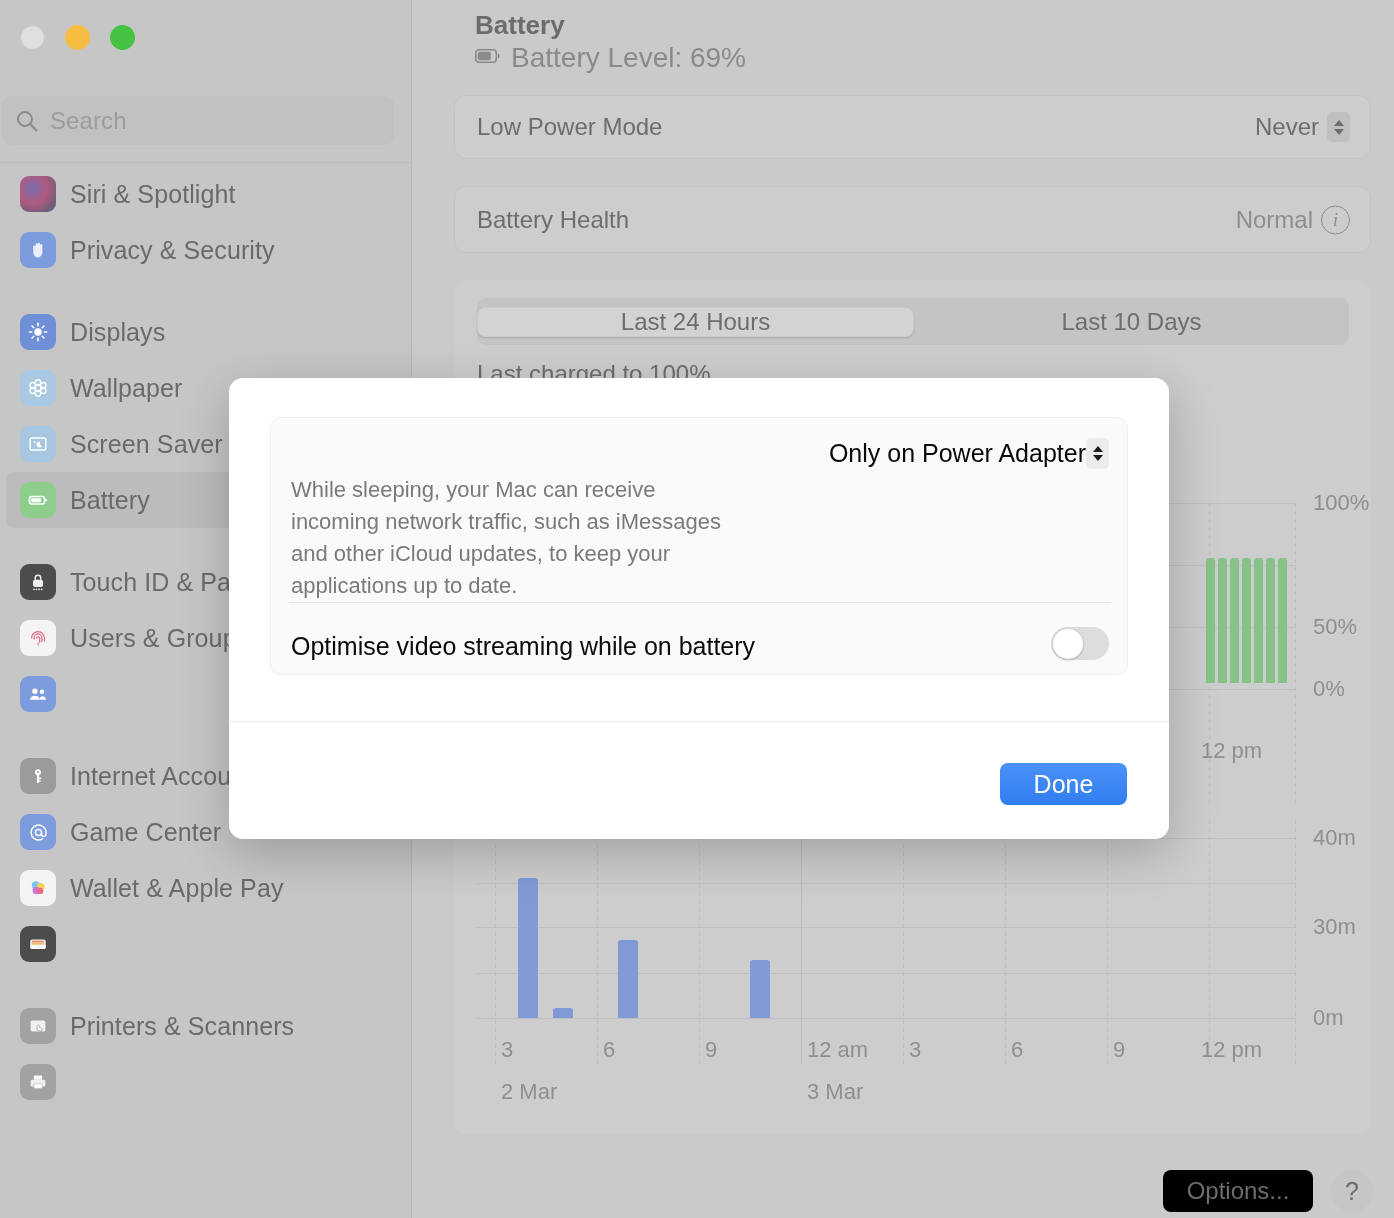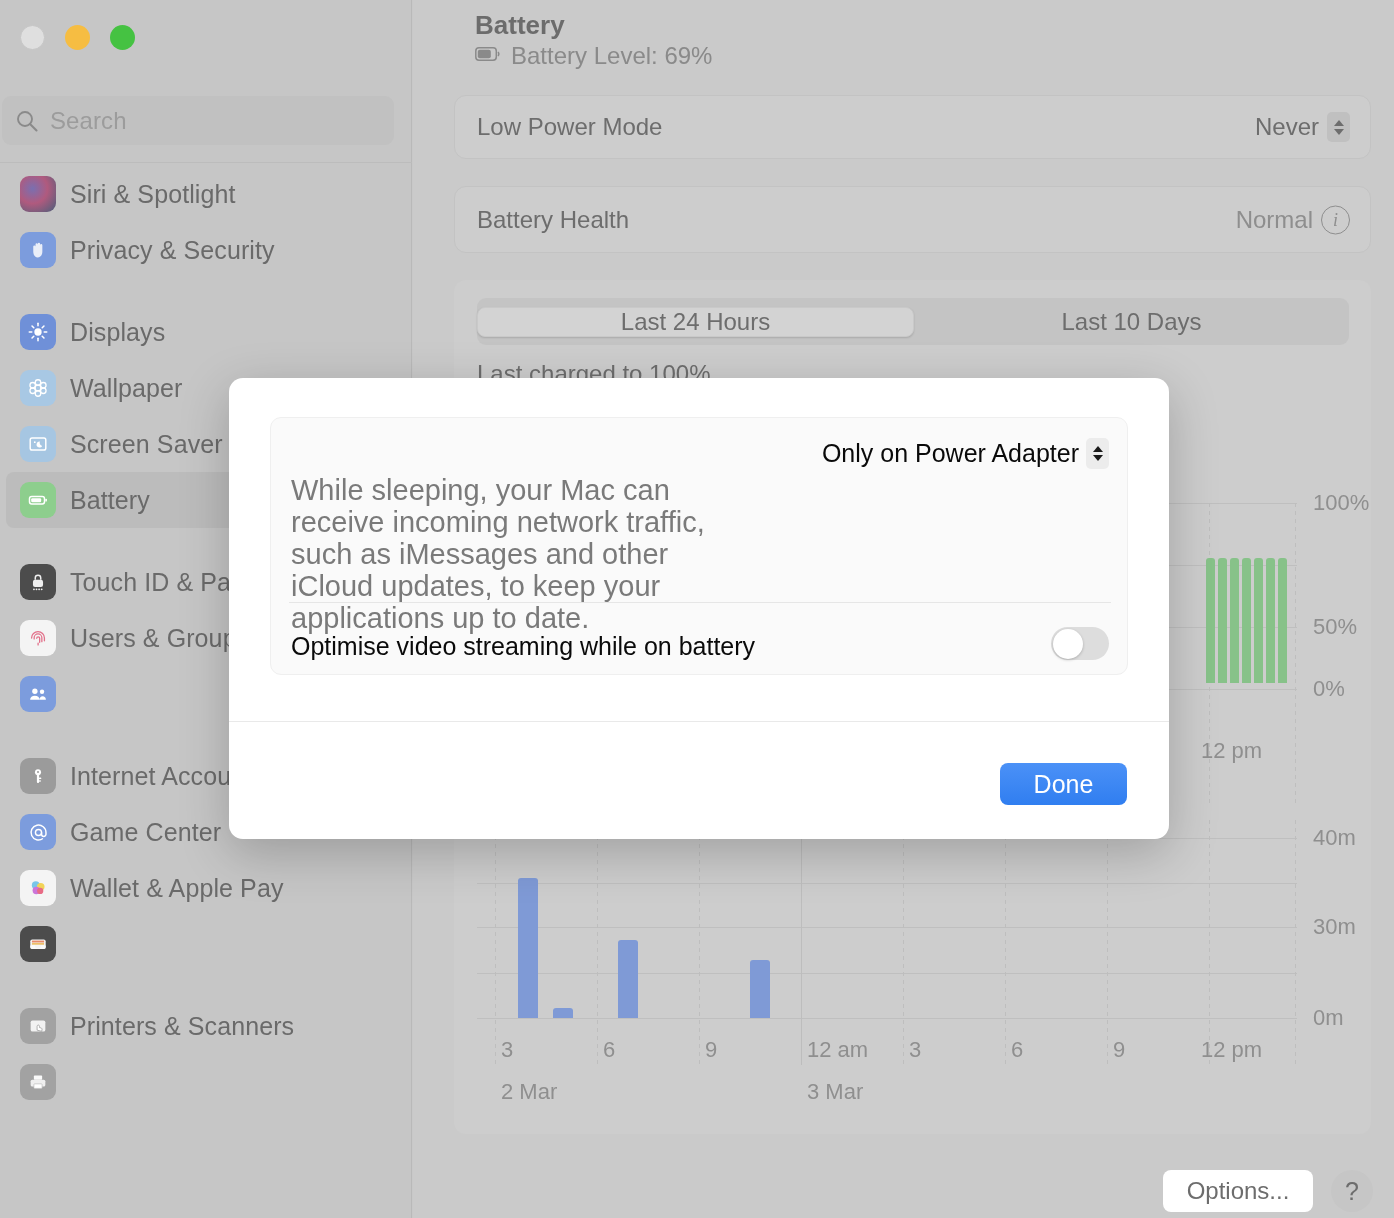--- a/index.html
+++ b/index.html
@@ -106,21 +106,21 @@
   }
   #page-title {
     position: absolute; left: 62px; top: 10px;
     font-size: 26px; font-weight: bold; color: #6c6c6c;
   }
   #batt-level-row {
     position: absolute; left: 62px; top: 42px;
     display: flex; align-items: center; gap: 10px;
   }
   #batt-level-row .lvl {
-    font-size: 24px; color: #8a8a8a;
+    font-size: 28px; color: #8a8a8a;
   }
 
   .card {
     position: absolute;
     left: 41px; width: 917px;
     background: #cdcdcd;
     border: 1px solid #c3c3c3;
     border-radius: 12px;
   }
   #card-lpm { top: 95px; height: 64px; }
@@ -192,21 +192,21 @@
   }
   .gridline-v.solid { background: #bdbdbd; }
   .bar { position: absolute; border-radius: 3px 3px 0 0; }
   .bar.green { background: #87c289; }
   .bar.blue  { background: #7f9ad6; }
 
   
   #options-btn {
     position: absolute; left: 1163px; top: 1170px;
     width: 150px; height: 42px;
-    background: #ffffff;
+    background: #000000;
     border-radius: 8px;
     display: flex; align-items: center; justify-content: center;
     font-size: 24px; color: #6d6d6d;
   }
   #help-btn {
     position: absolute; left: 1331px; top: 1170px;
     width: 42px; height: 42px; border-radius: 50%;
     background: #c6c6c6;
     display: flex; align-items: center; justify-content: center;
     font-size: 25px; color: #6d6d6d;
@@ -228,25 +228,25 @@
     border: 1px solid #efefef;
     border-radius: 11px;
   }
   #wake-title {
     position: absolute; left: 20px; top: 22px;
     font-size: 25px; color: #0a0a0a;
   }
   #wake-desc {
     position: absolute; left: 20px; top: 56px;
     width: 430px;
-    font-size: 29px; line-height: 32px; color: #7a7a7a;
+    font-size: 22px; line-height: 32px; color: #7a7a7a;
   }
   #wake-popup {
     position: absolute; right: 18px; top: 20px;
-    display: flex; align-items: center; gap: 7px;
+    display: flex; align-items: center; 
   }
   #wake-popup .pv { font-size: 25px; color: #0a0a0a; }
   .stepper-dark {
     width: 23px; height: 31px; border-radius: 5px;
     background: #ececec;
     display: flex; flex-direction: column; align-items: center; justify-content: center;
     gap: 3px;
   }
   #group-sep {
     position: absolute; left: 18px; top: 184px;

